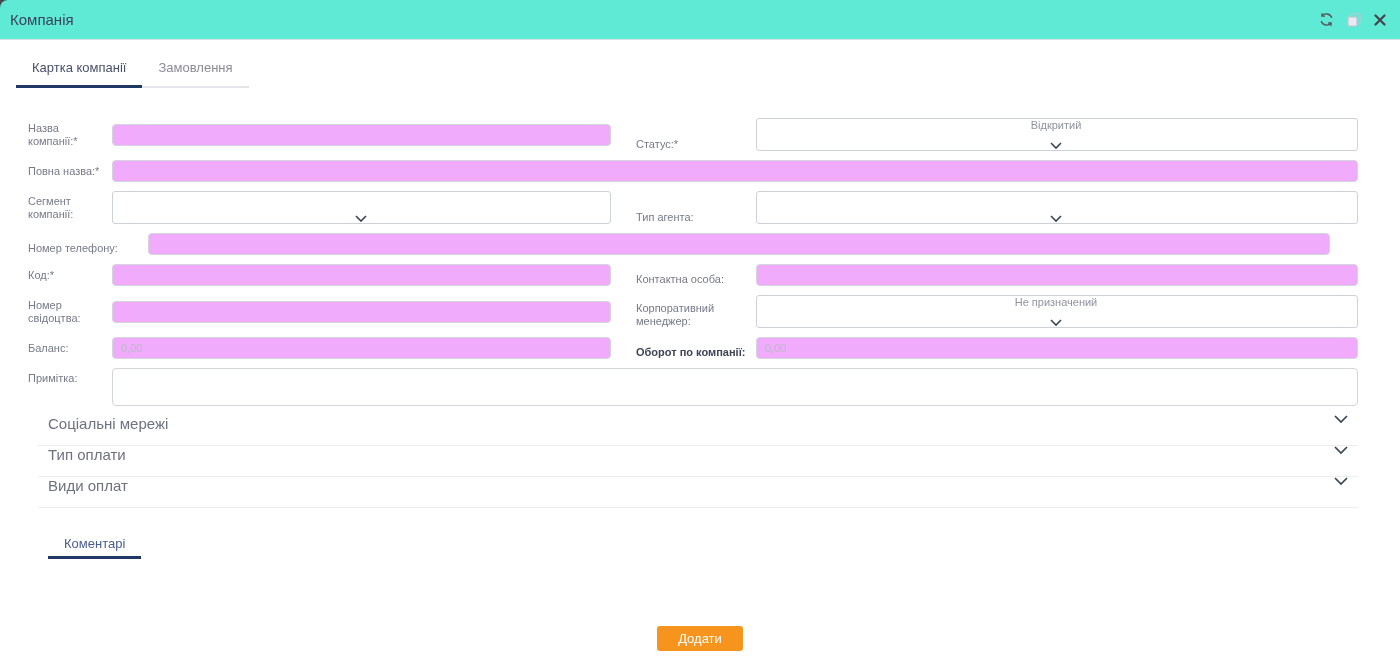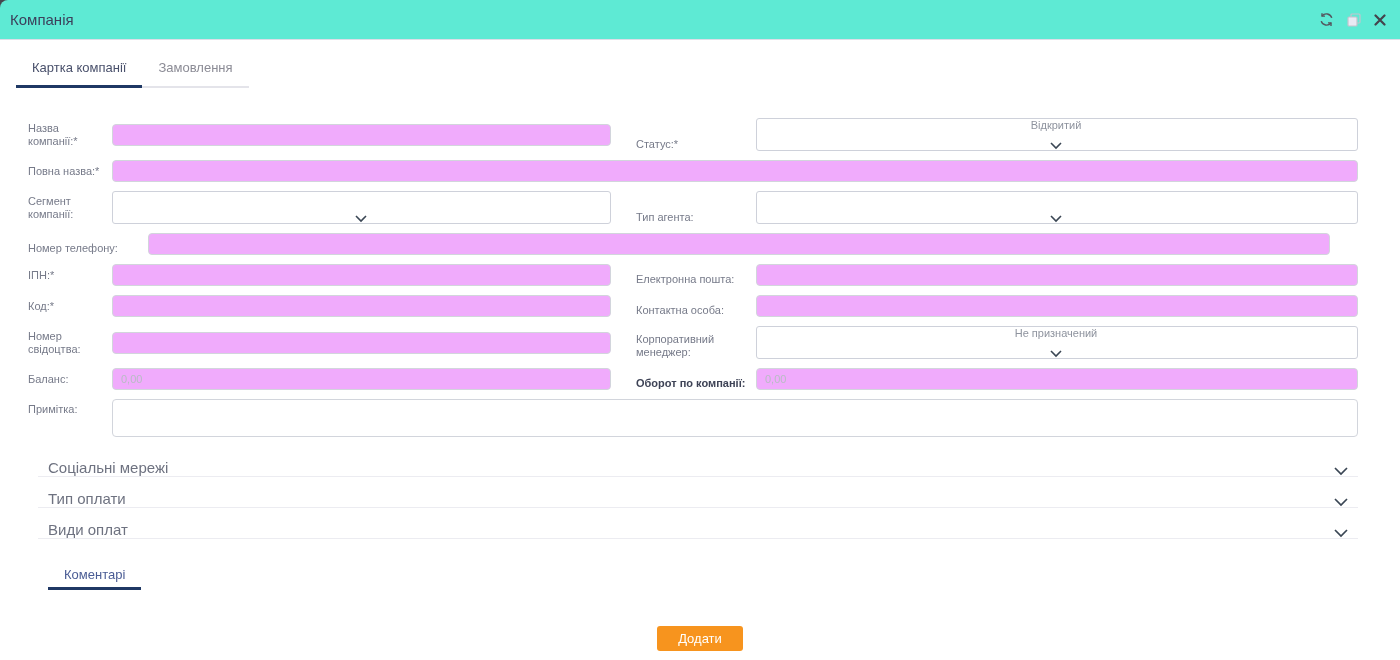--- a/index.html
+++ b/index.html
@@ -88,21 +88,21 @@
     font-size: 11px;
     color: #4a4e5a;
     resize: none;
     outline: none;
   }
 
   
   .accordions { margin: 6px 42px 0 38px; }
   .acc-row {
     height: 31px;
-    display: flex; align-items: flex-end; justify-content: space-between;
+    display: flex; align-items: flex-start; justify-content: space-between;
     border-bottom: 1px solid #ececf1;
     padding: 0 10px;
     cursor: pointer;
   }
   .acc-label { font-size: 15px; color: #6e7280; }
 
   
   .comments-wrap { margin: 22px 0 0 48px; }
   .ctab {
     display: inline-block;
@@ -218,30 +218,20 @@
     </div>
   </div>
 
   <div class="frow">
     <div class="col-r">
       <label class="lbl">Номер телефону:</label>
       <input class="fld short" type="text" value="" style="">
     </div>
   </div>
 
-  <div class="frow">
-    <div class="col-l">
-      <label class="lbl">ІПН:*</label>
-      <input class="fld" type="text" value="" style="">
-    </div>
-    <div class="col-r">
-      <label class="lbl">Електронна пошта:</label>
-      <input class="fld" type="text" value="" style="">
-    </div>
-  </div>
 
   <div class="frow">
     <div class="col-l">
       <label class="lbl">Код:*</label>
       <input class="fld" type="text" value="" style="">
     </div>
     <div class="col-r">
       <label class="lbl">Контактна особа:</label>
       <input class="fld" type="text" value="" style="">
     </div>

